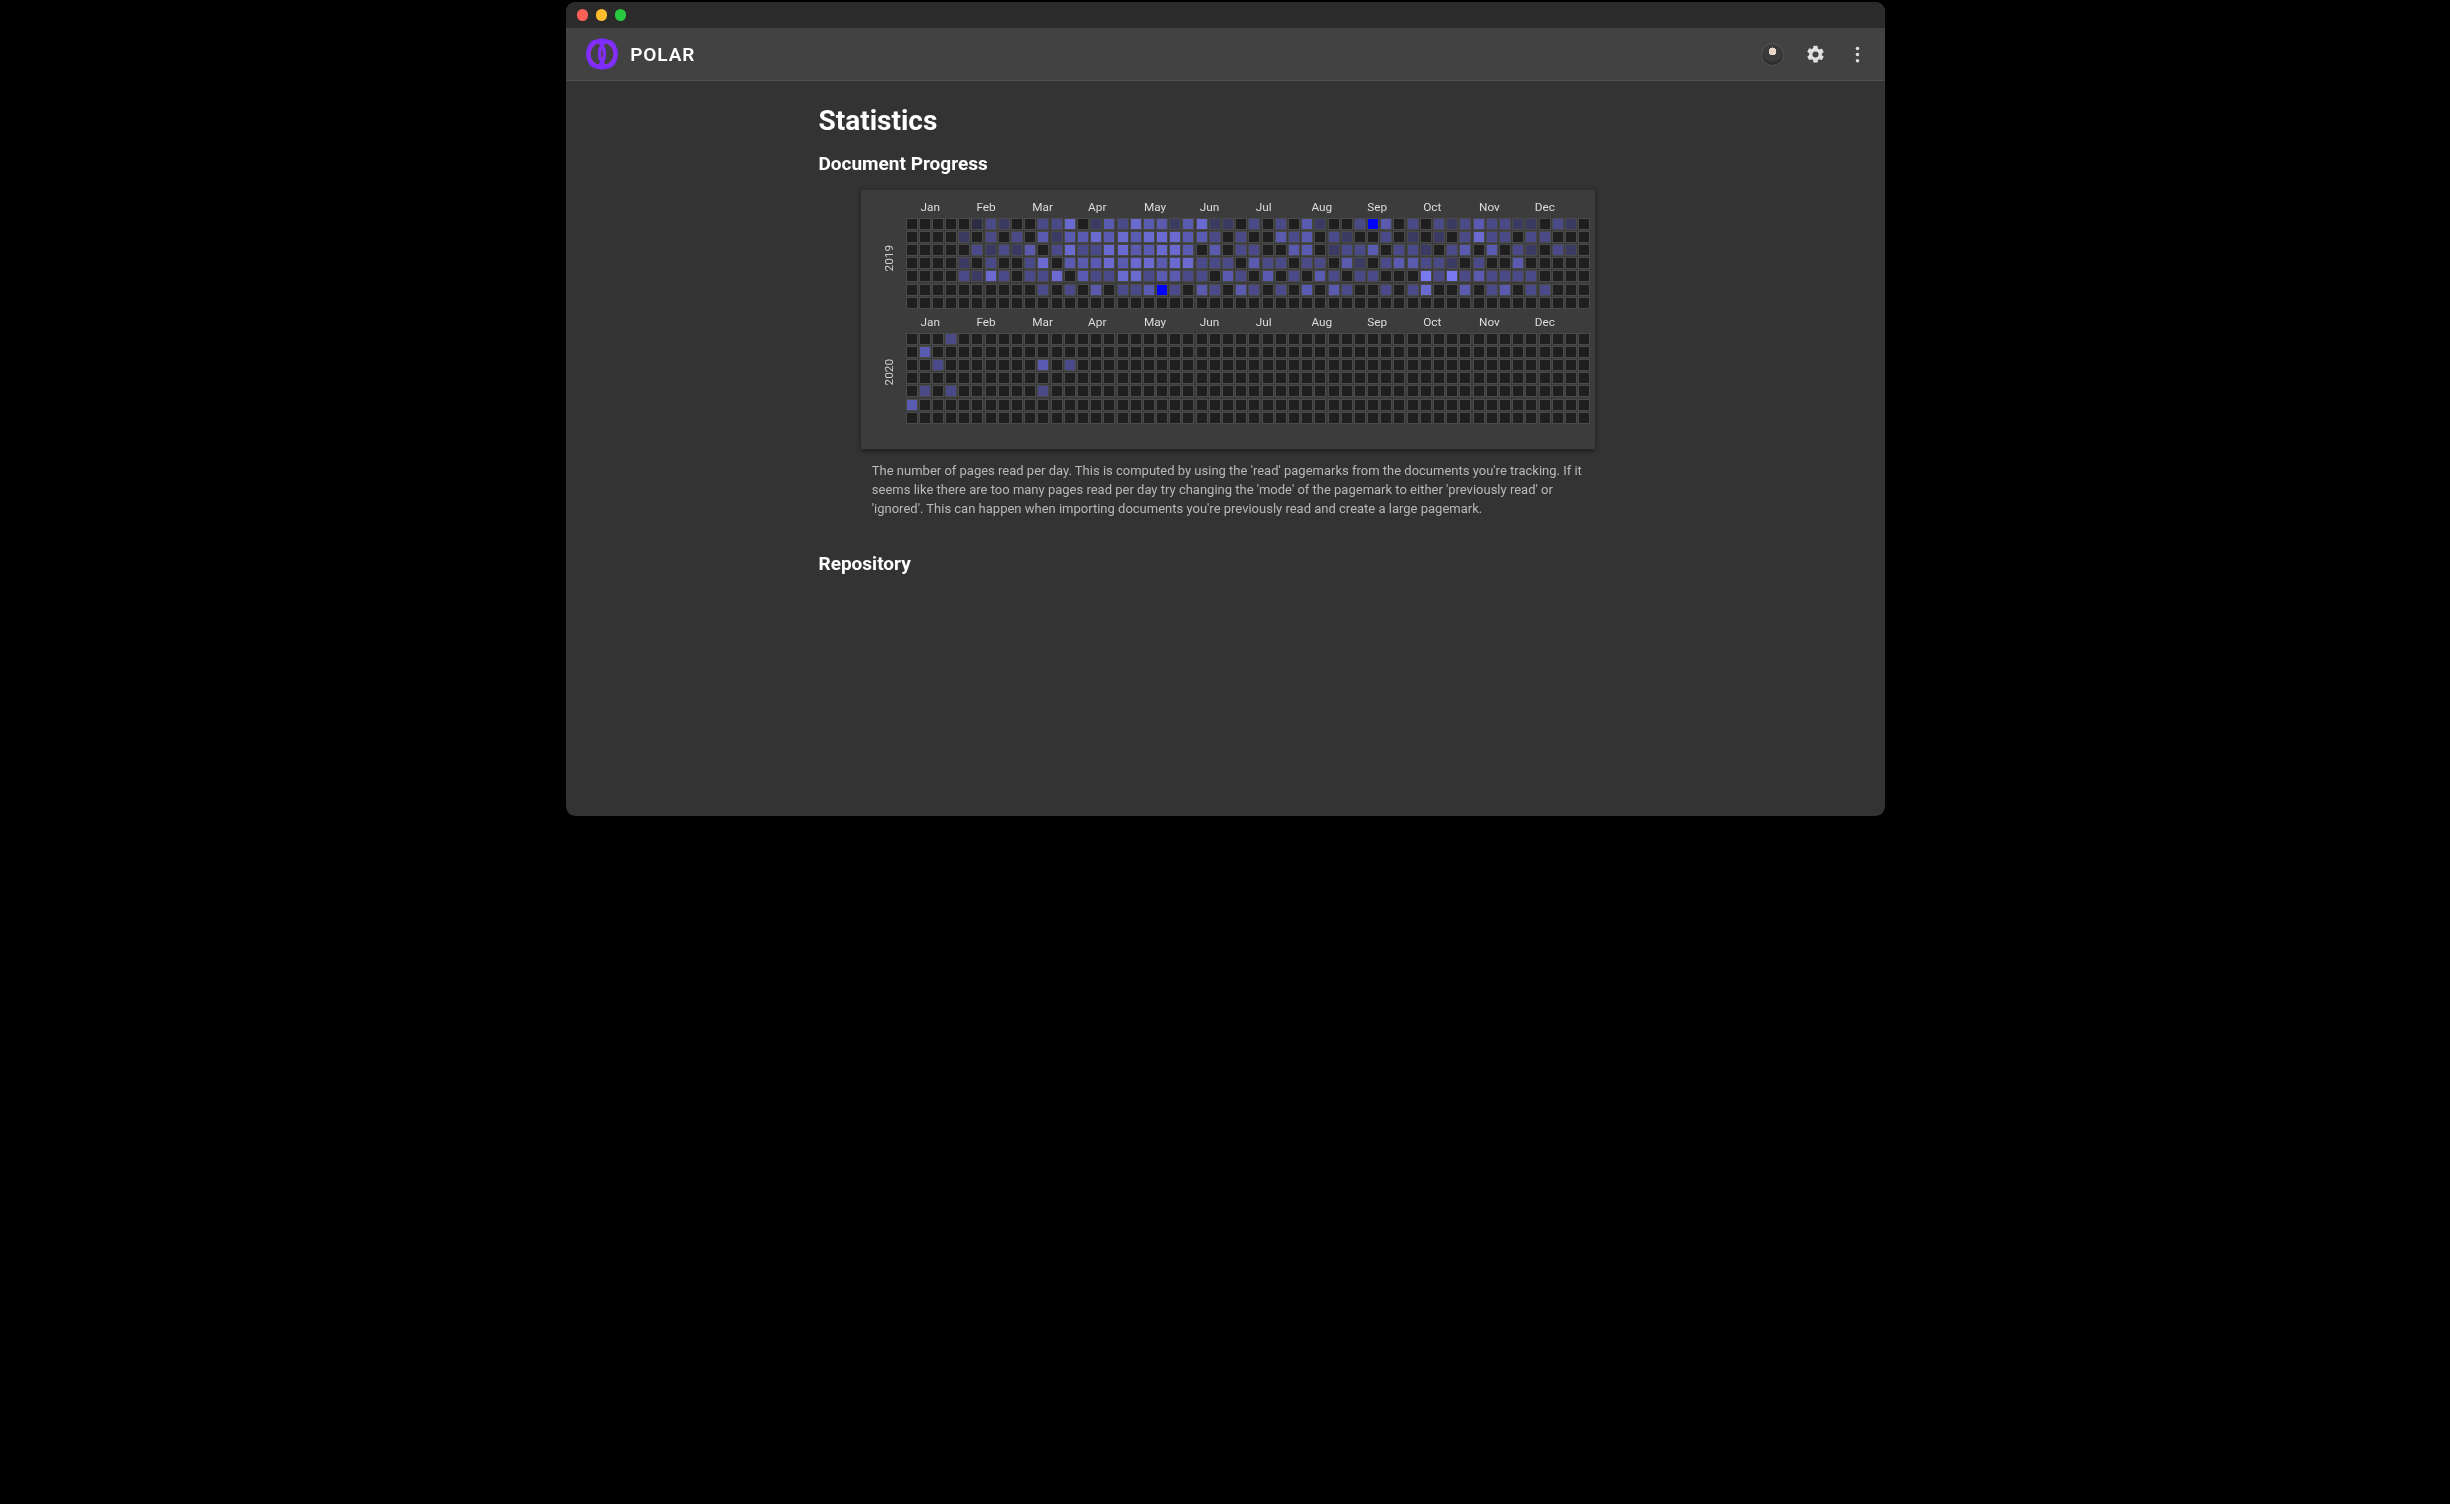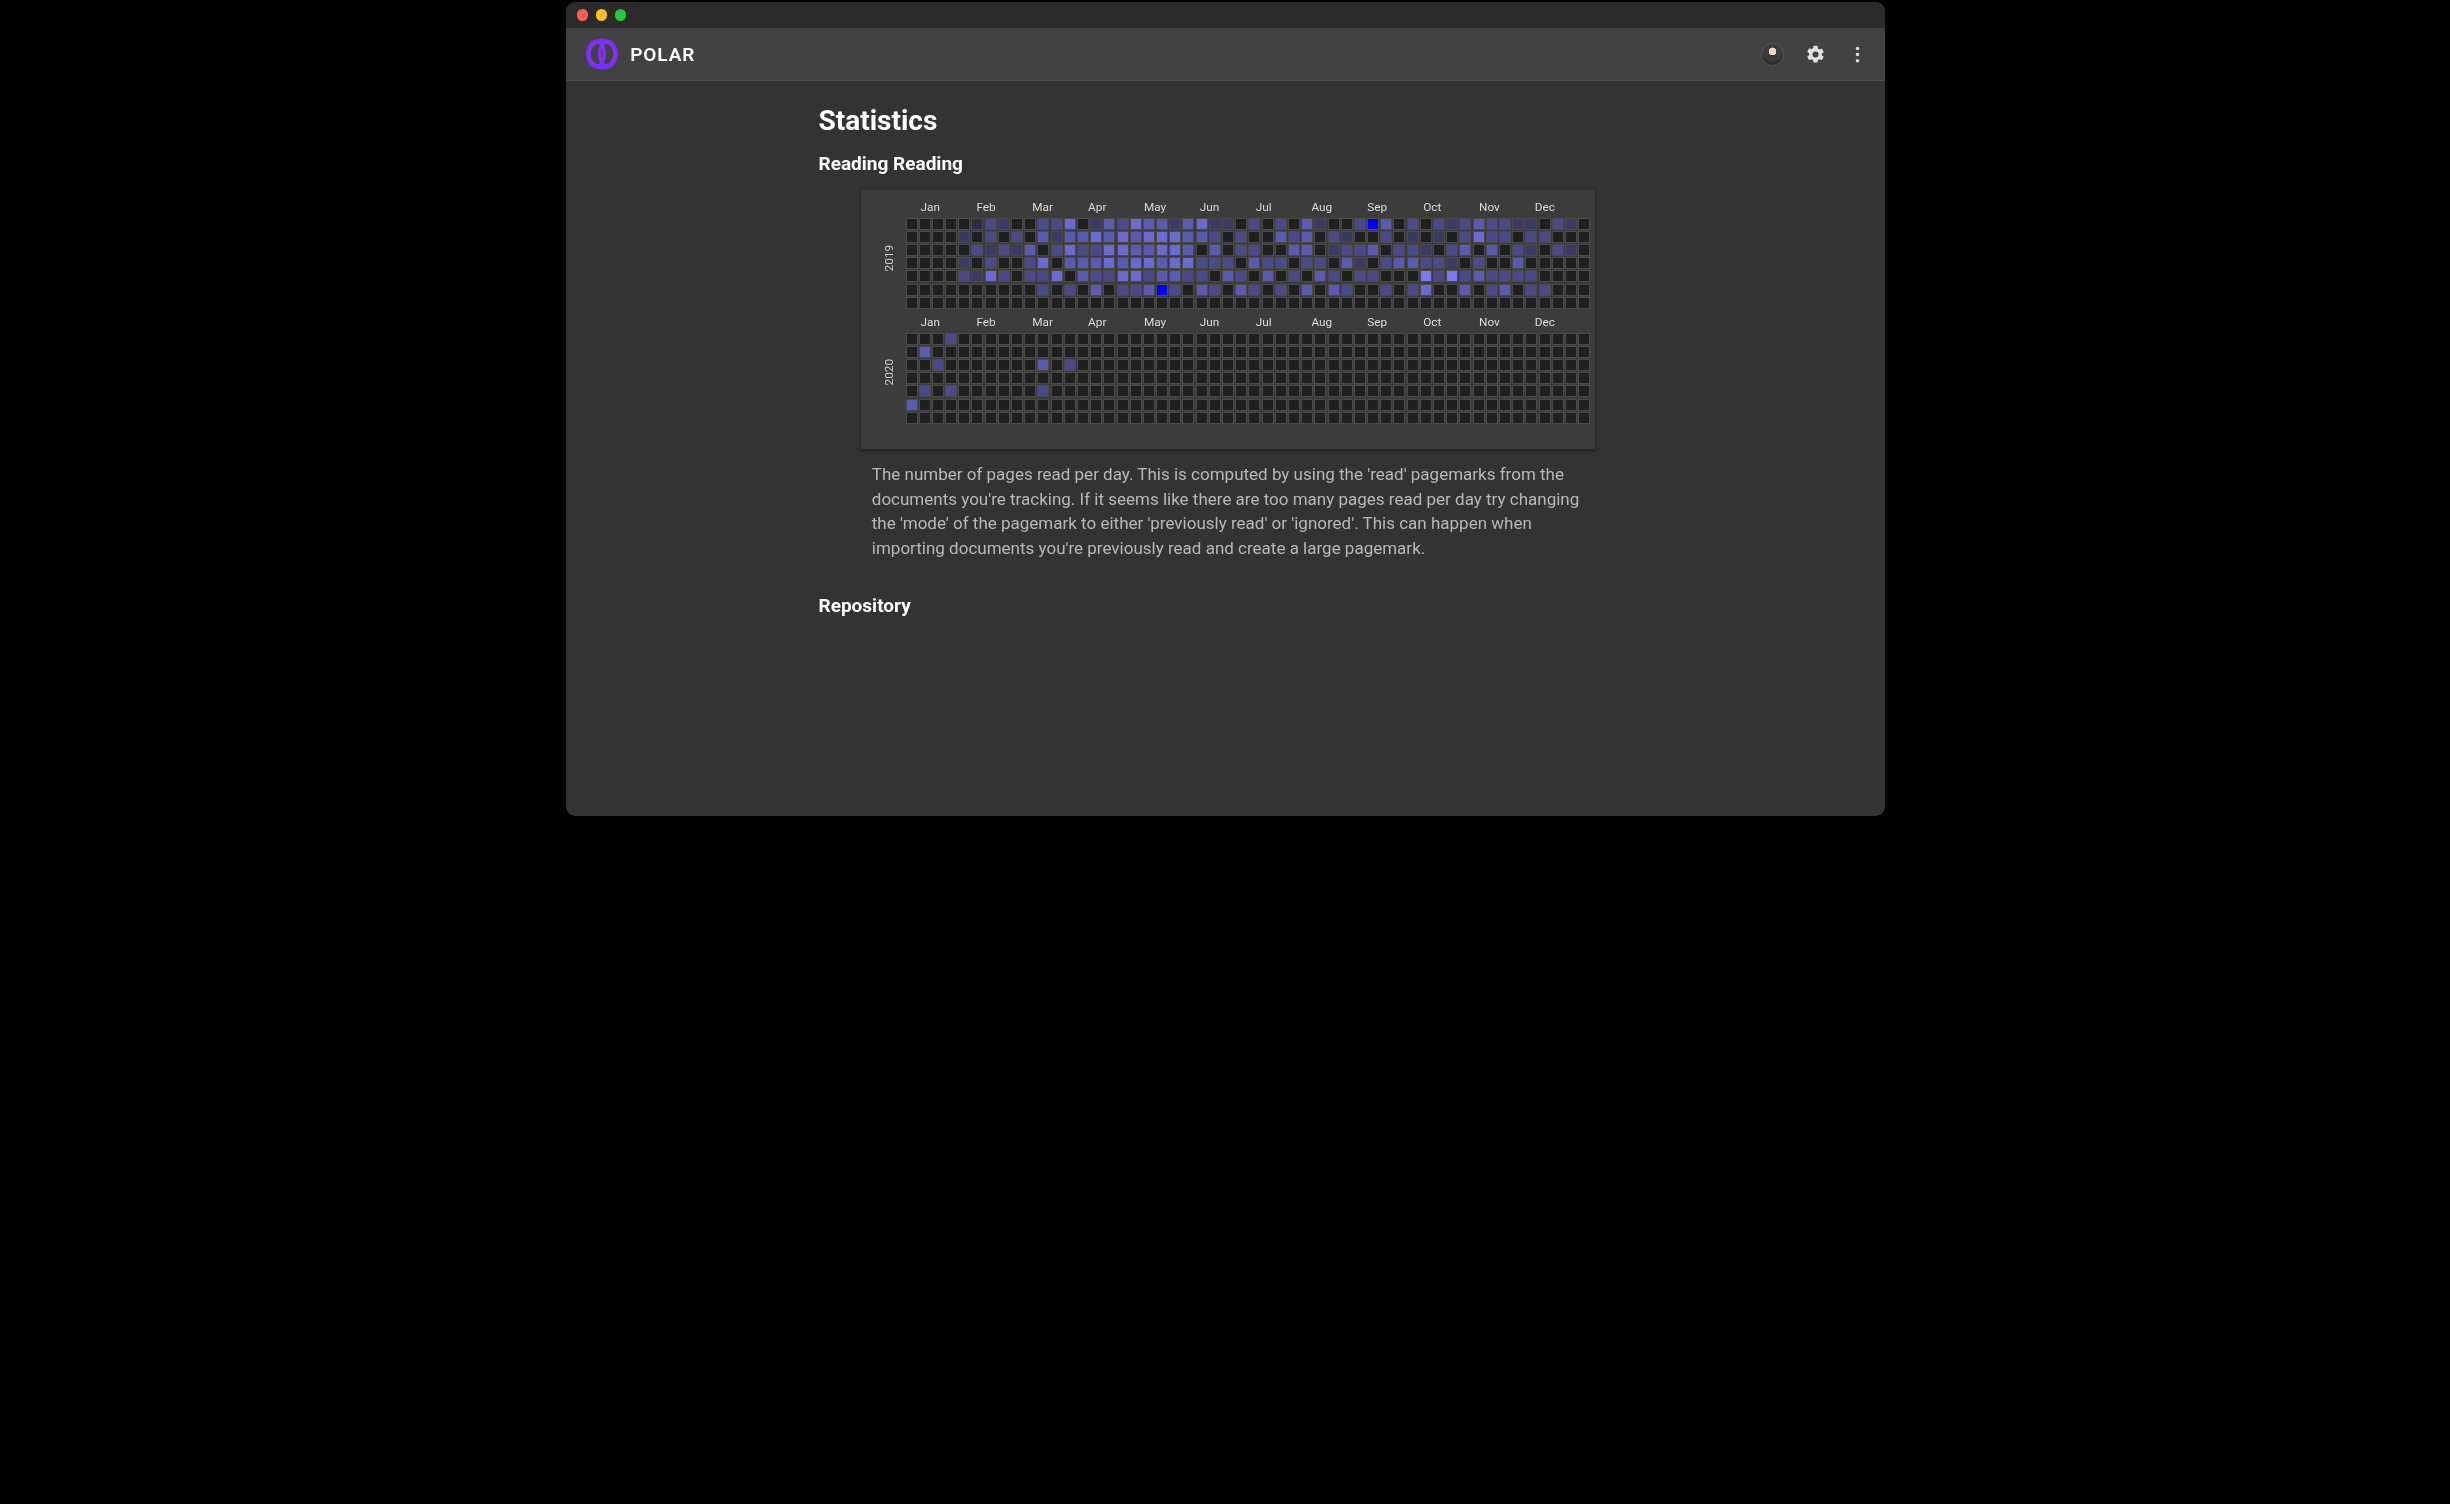--- a/index.html
+++ b/index.html
@@ -125,21 +125,21 @@
   .content-wrap::-webkit-scrollbar-thumb { background: #5a5a5a; border-radius: 4.7px; }
   .content {
     max-width: 813px;
     margin: 0 auto;
     padding: 23px 0 57px;
     color: #e5e5e5;
   }
   .content h1 { font-size: 28px; font-weight: 700; color: #fff; margin-bottom: 15px; }
   .content p.lead { font-size: 17.5px; line-height: 1.45; color: #eaeaea; margin-bottom: 26.5px; }
   .content h2 { font-size: 19px; font-weight: 700; color: #fff; margin-bottom: 15px; }
-  .caption { font-size: 17px; color: #b8b8b8; line-height: 1.45; padding: 13.2px 11.3px 0 11.3px; }
+  .caption { font-size: 13px; color: #b8b8b8; line-height: 1.45; padding: 13.2px 11.3px 0 11.3px; }
   
   .heatmap-card {
     background: #3c3c3c;
     border-radius: 1.9px;
     box-shadow: 0 1.9px 5.7px rgba(0,0,0,0.45);
     margin: 0 auto 0 42px;
     width: 734px;
     padding: 9.5px 17px 19px 17px;
   }
   .year-block { position: relative; padding-left: 28px; margin-bottom: 5.7px; }
@@ -222,21 +222,21 @@
             <circle cx="12" cy="19" r="2"></circle>
           </svg>
       </span>
     </div>
   </div>
 
   <div class="content-wrap">
     <div class="content">
       <h1>Statistics</h1>
 
-      <h2>Reading Reading</h2>
+      <h2>Document Progress</h2>
 
       <div class="heatmap-card">
         <div id="heatmaps">
             <div class="year-block">
               <div class="year-label">2019</div>
               <div class="month-row">
                 <span>Jan</span>
                 <span>Feb</span>
                 <span>Mar</span>
                 <span>Apr</span>

